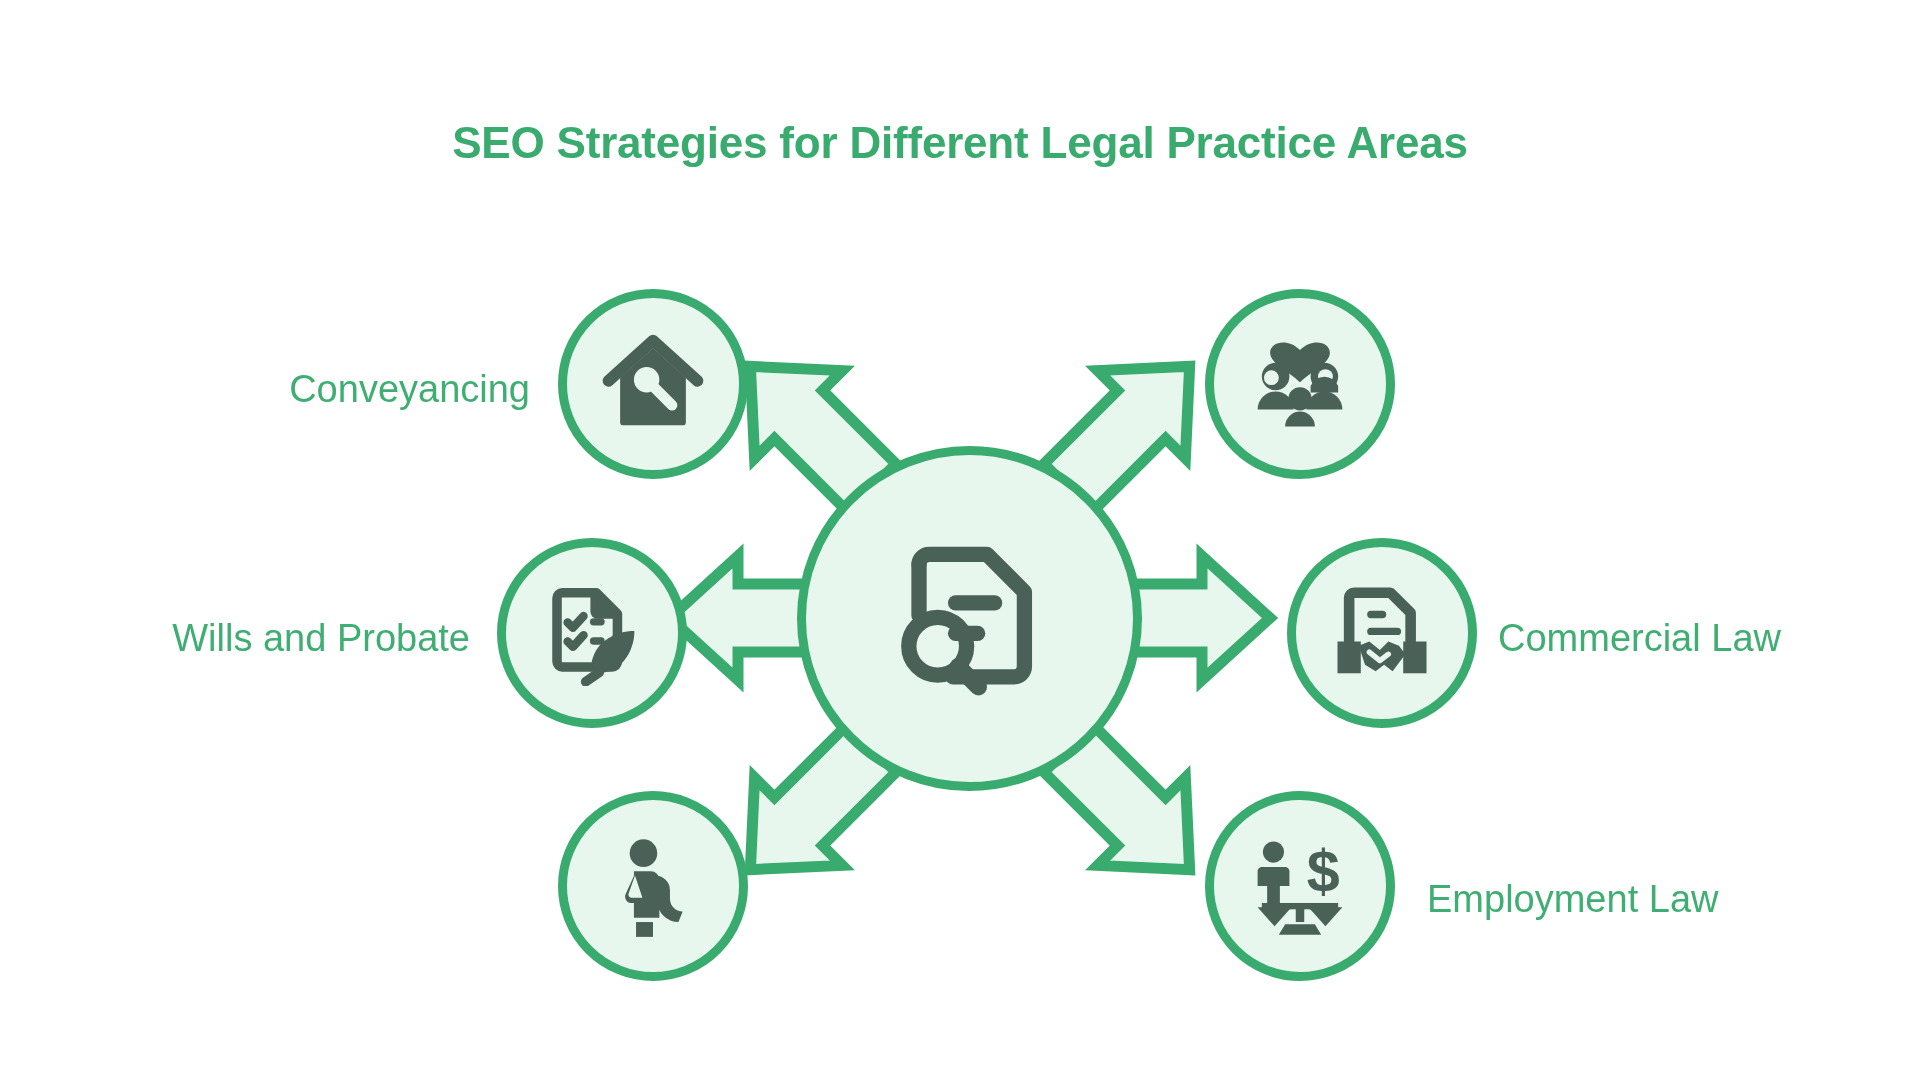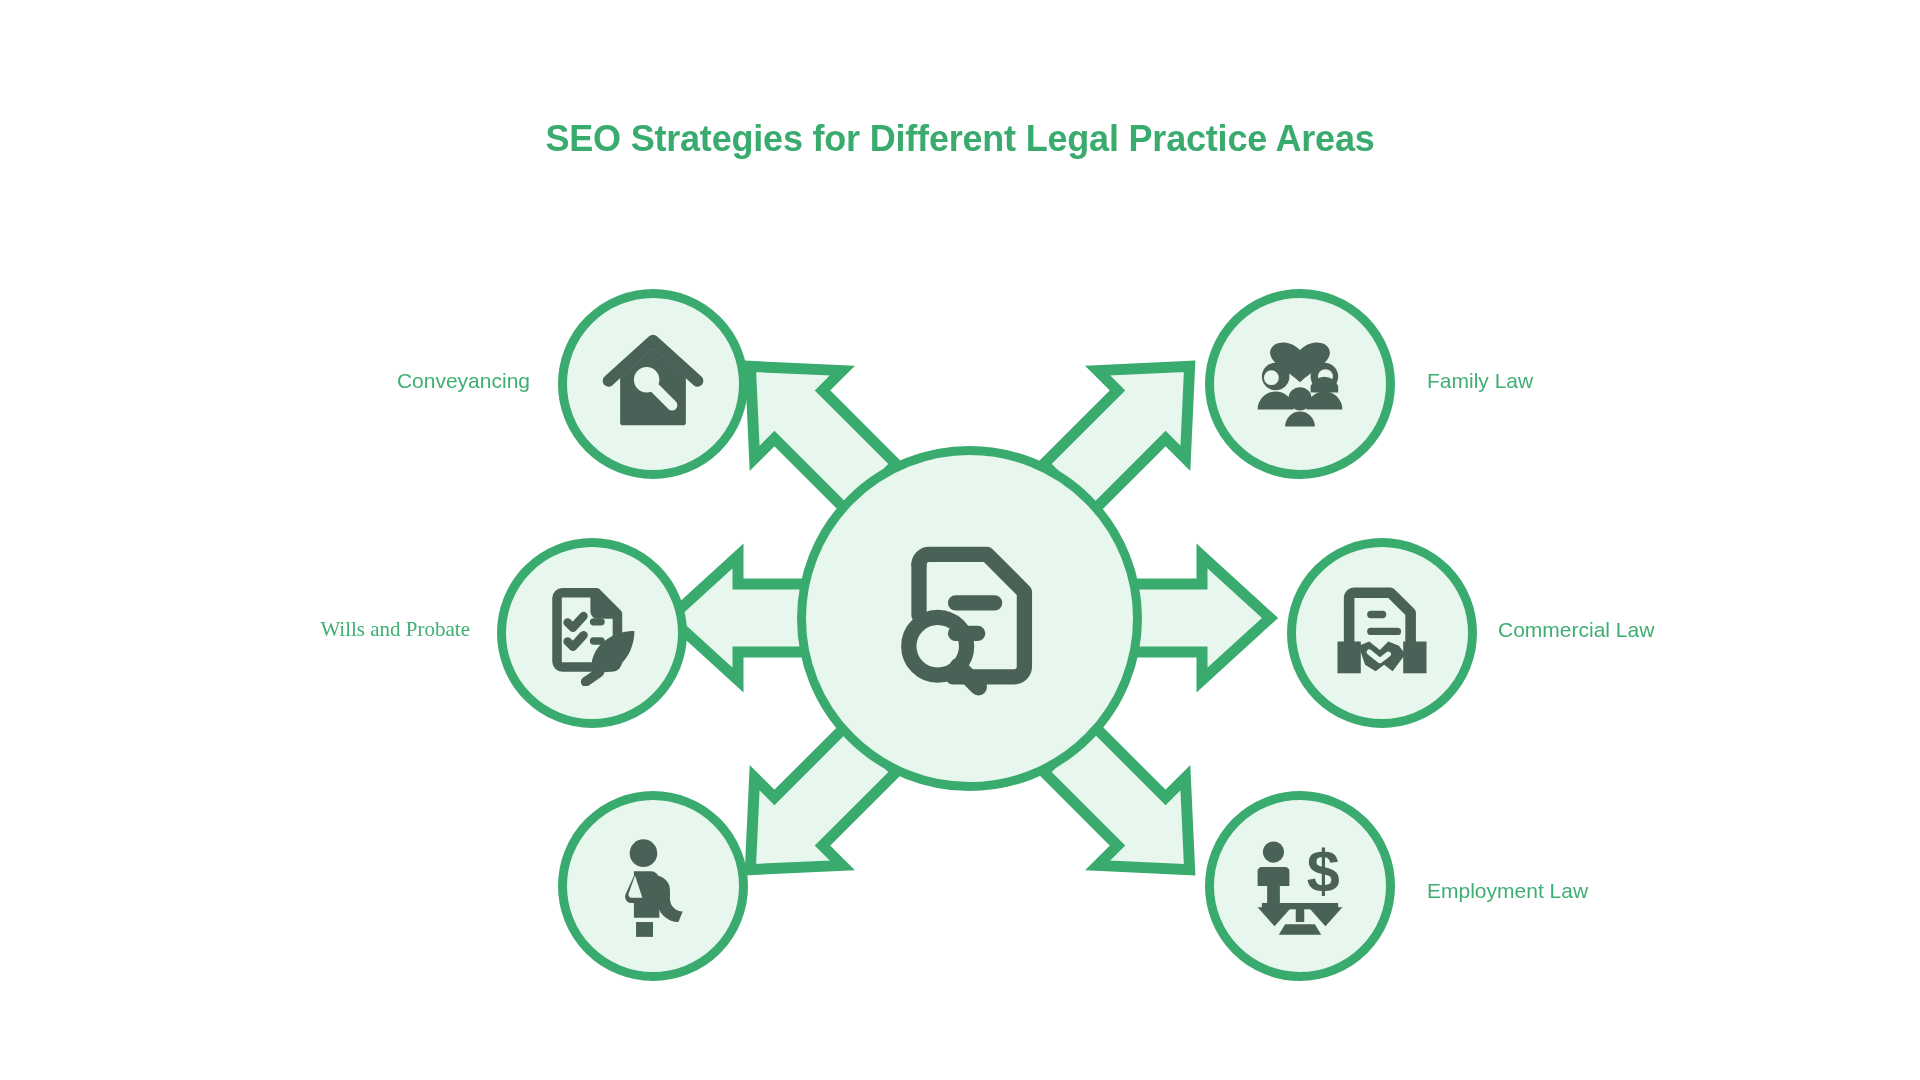--- a/index.html
+++ b/index.html
@@ -22,21 +22,21 @@
     height: 1080px;
     background: #ffffff;
   }
 
   #title {
     position: absolute;
     left: 0;
     top: 118px;
     width: 1920px;
     text-align: center;
-    font-size: 36px;
+    font-size: 44px;
     font-weight: bold;
     color: #3aab6e;
     letter-spacing: -0.2px;
     white-space: nowrap;
   }
 
   .node {
     position: absolute;
     width: 190px;
     height: 190px;
@@ -55,21 +55,21 @@
     position: absolute;
     left: 42px;
     top: 42px;
     width: 106px;
     height: 106px;
   }
   .node .glyph svg { display: block; width: 106px; height: 106px; }
 
   .label {
     position: absolute;
-    font-size: 21px;
+    font-size: 38px;
     color: #3fae72;
     white-space: nowrap;
     line-height: 1;
   }
   .label.right-aligned { text-align: right; }
   .label.left-aligned  { text-align: left; }
 
   
   #hub {
     position: absolute;
@@ -188,39 +188,38 @@
         <circle cx="73" cy="43" r="13" fill="#4a6157"></circle>
         <circle cx="74" cy="43" r="7" fill="#e8f7ee"></circle>
         <path d="M60 52 a14 14 0 0 1 26 0 L86 58 L60 58 Z" fill="#4a6157"></path>
         <path d="M56 74 a17 17 0 0 1 34 0 Z" fill="#4a6157"></path>
 
         <circle cx="50" cy="64" r="11" fill="#4a6157"></circle>
         <path d="M36 90 a14 14 0 0 1 28 0 Z" fill="#4a6157"></path>
       </svg>
     </div>
   </div>
-  <div class="label left-aligned" style="left:1427px; top:370px; width:430px;">Family Law</div>
 
   <div class="node" style="left:497px; top:538px;">
     <div class="disc"></div>
     <div class="glyph">
       <svg viewBox="0 0 100 100" xmlns="http://www.w3.org/2000/svg">
         <path d="M17 17 a5 5 0 0 1 5-5 h32 l20 20 v45 a5 5 0 0 1-5 5 H22 a5 5 0 0 1-5-5 Z" fill="none" stroke="#4a6157" stroke-width="9" stroke-linejoin="round"></path>
         <path d="M52 13 v17 a3 3 0 0 0 3 3 h17" fill="#4a6157" stroke="#4a6157" stroke-width="7" stroke-linejoin="round"></path>
         <path d="M27 40 L32 45 L42 34" fill="none" stroke="#4a6157" stroke-width="8" stroke-linecap="round" stroke-linejoin="round"></path>
         <rect x="48" y="36" width="14" height="7" rx="3.5" fill="#4a6157"></rect>
         <path d="M27 58 L32 63 L42 52" fill="none" stroke="#4a6157" stroke-width="8" stroke-linecap="round" stroke-linejoin="round"></path>
         <rect x="48" y="54" width="14" height="7" rx="3.5" fill="#4a6157"></rect>
 
         <path d="M90 48 C72 48 54 58 50 76 C49 82 52 86 57 87 C74 89 90 70 90 48 Z" fill="#4a6157"></path>
         <path d="M57 87 L44 96" stroke="#4a6157" stroke-width="9" stroke-linecap="round"></path>
       </svg>
     </div>
   </div>
-  <div class="label right-aligned" style="left:40px; top:619px; width:430px;font-family:Liberation Serif, serif;">Wills and Probate</div>
+  <div class="label right-aligned" style="left:40px; top:619px; width:430px;">Wills and Probate</div>
 
   <div class="node" style="left:1287px; top:538px;">
     <div class="disc"></div>
     <div class="glyph">
       <svg viewBox="0 0 100 100" xmlns="http://www.w3.org/2000/svg">
         <path d="M19 58 V17 a5 5 0 0 1 5-5 h34 l19 19 v27" fill="none" stroke="#4a6157" stroke-width="10" stroke-linecap="round" stroke-linejoin="round"></path>
         <rect x="36" y="29" width="18" height="7" rx="3.5" fill="#4a6157"></rect>
         <rect x="36" y="45" width="32" height="7" rx="3.5" fill="#4a6157"></rect>
 
         <path d="M8 58 h22 v30 H8 Z" fill="#4a6157"></path>

